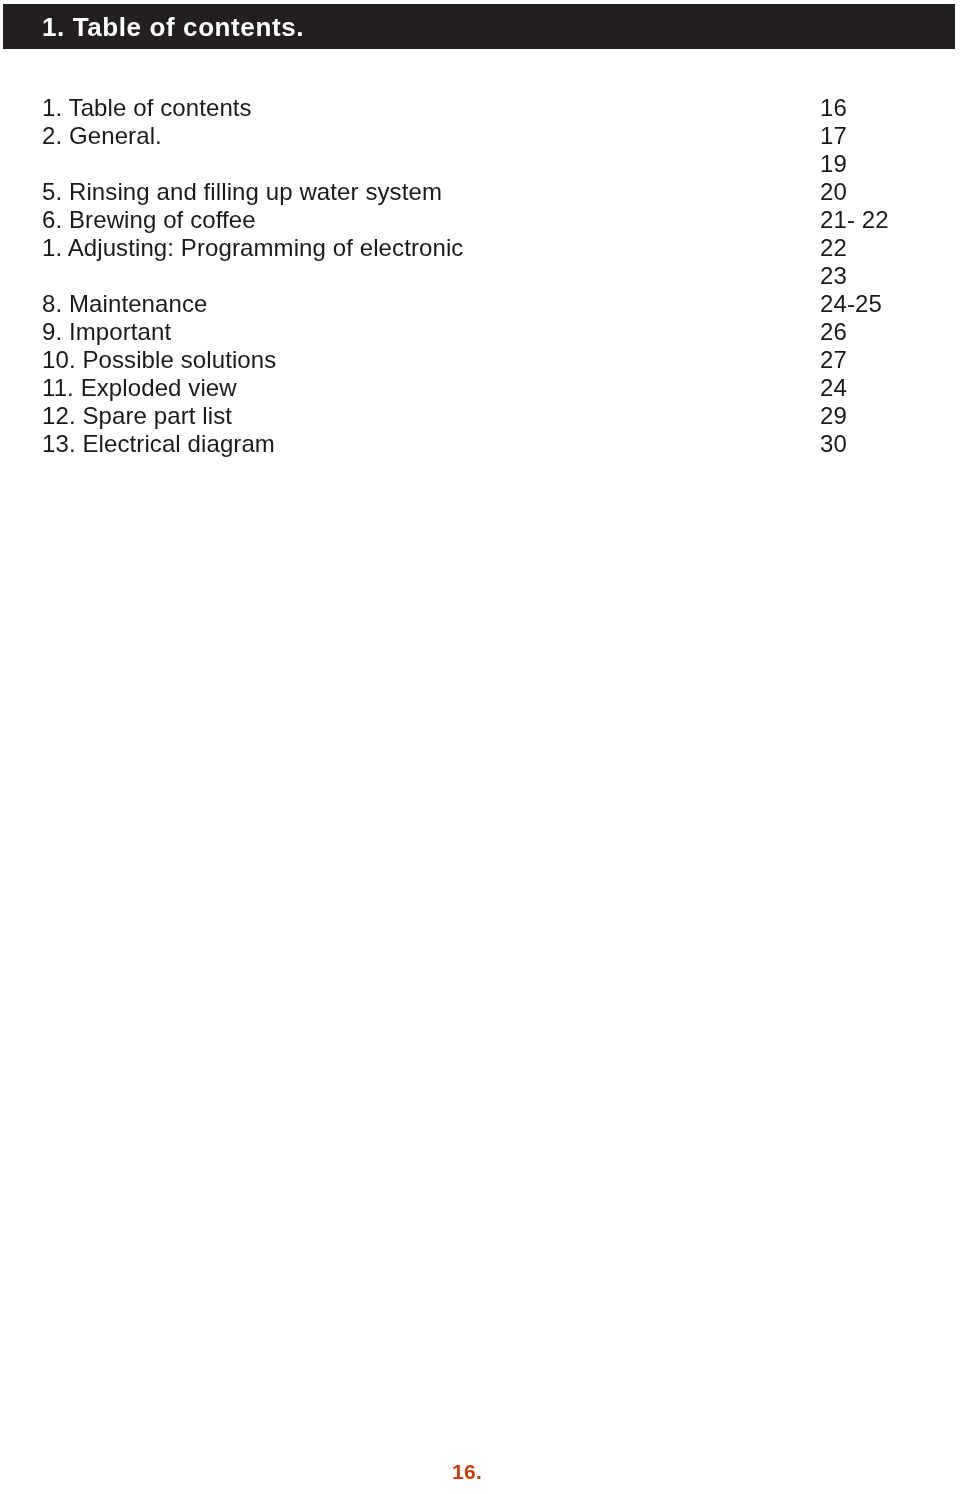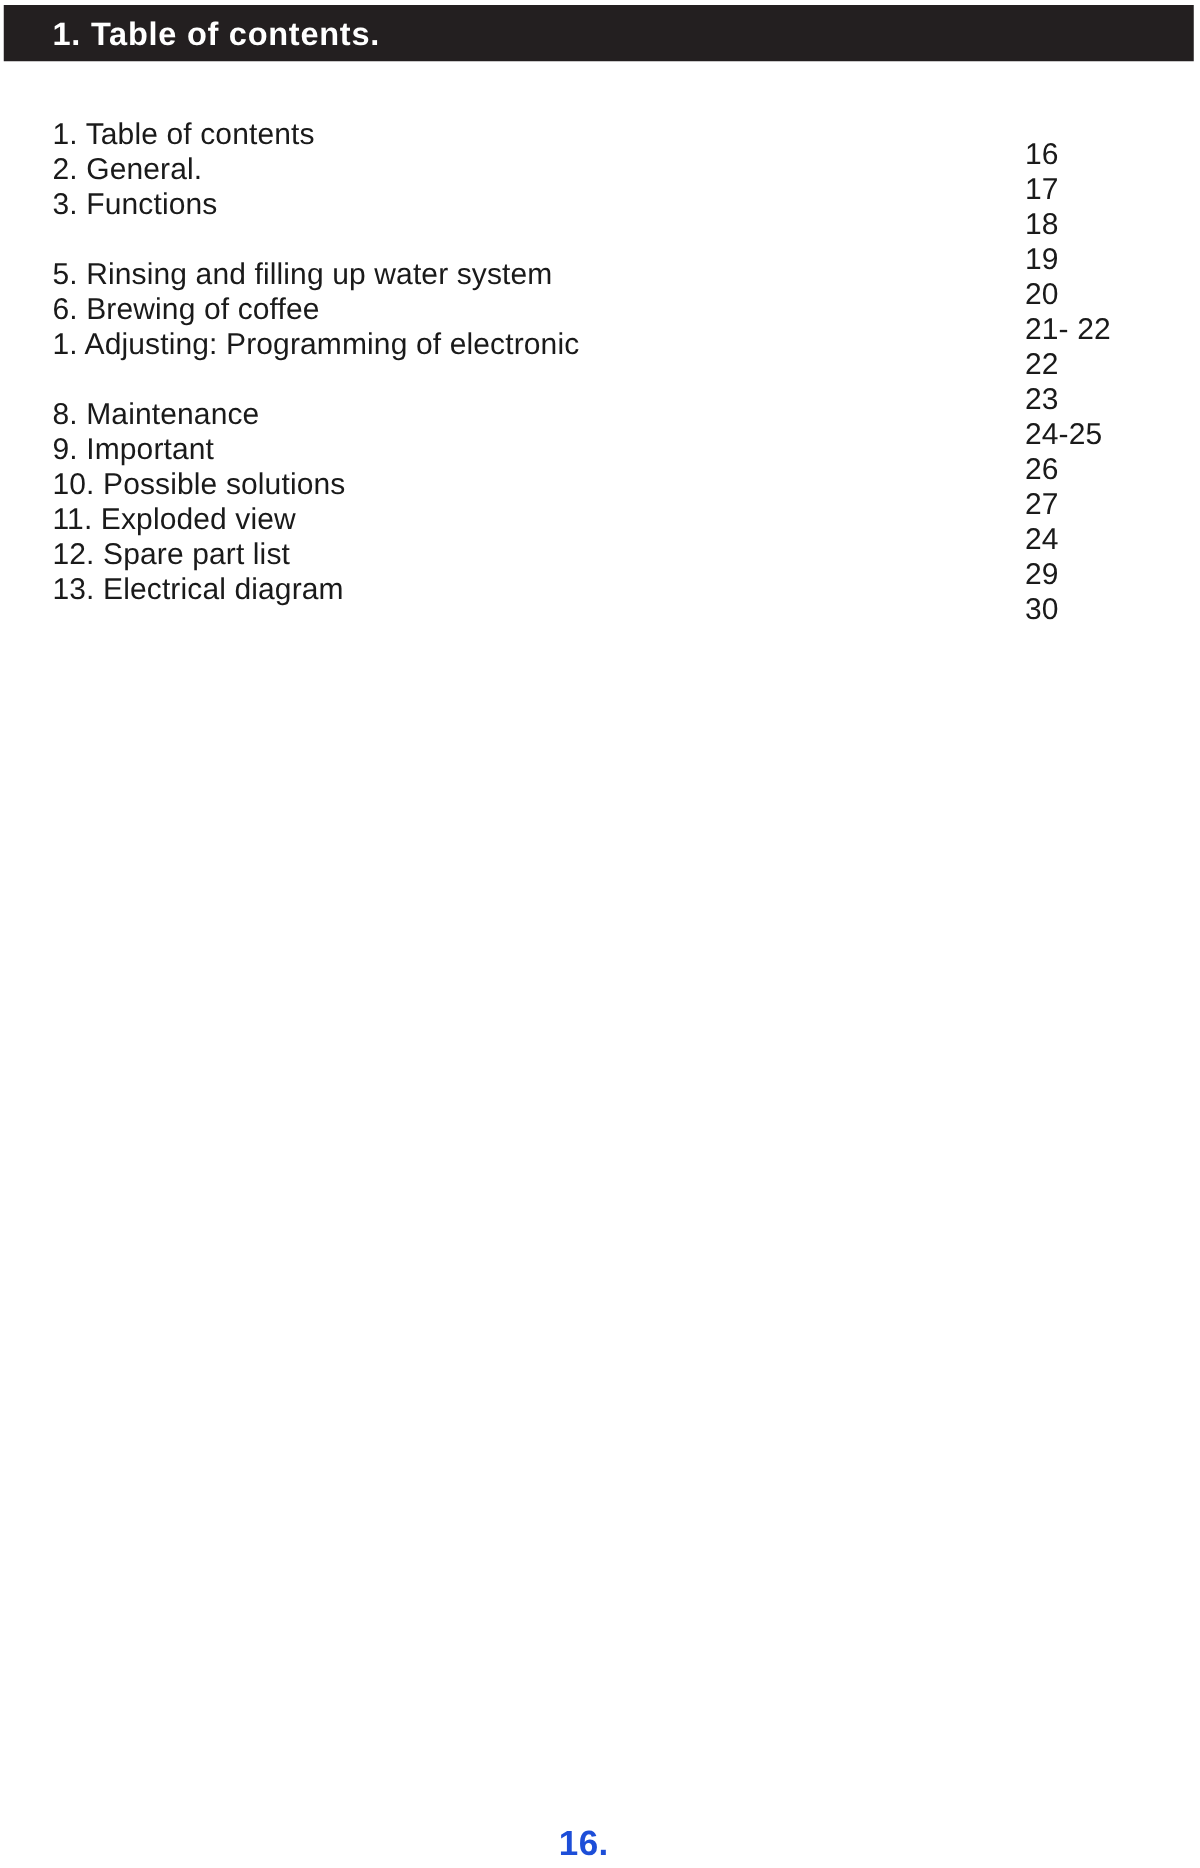--- a/index.html
+++ b/index.html
@@ -68,40 +68,40 @@
     position: absolute;
     left: 42px;
     top: 0;
     line-height: 28px;
     font-size: 24px;
     letter-spacing: 0.1px;
   }
   .toc-page {
     position: absolute;
     left: 820px;
-    top: 16px;
+    top: 0;
     line-height: 28px;
     font-size: 24px;
     letter-spacing: 0.1px;
   }
 
   
   .footer {
     position: absolute;
     left: 0;
     top: 1461px;
     width: 960px;
     text-align: center;
     padding-right: 26px;
     box-sizing: border-box;
   }
   .footer-page-number {
-    font-size: 28px;
+    font-size: 21px;
     font-weight: bold;
-    color: #1d4ed8;
+    color: #c2410c;
     line-height: 1;
     letter-spacing: 0.3px;
   }
 </style>
 </head>
 <body style="color: rgb(26, 26, 26);">
 
 <div class="page" style="background: rgb(255, 255, 255);">
 
   <div class="chapter-bar" style="background: rgb(35, 31, 32);">
@@ -109,24 +109,20 @@
   </div>
 
   <div class="toc" id="toc-list">
       <div class="toc-row">
         <span class="toc-entry">1. Table of contents</span>
         <span class="toc-page">16</span>
       </div>
       <div class="toc-row">
         <span class="toc-entry">2. General.</span>
         <span class="toc-page">17</span>
-      </div>
-      <div class="toc-row">
-        <span class="toc-entry">3. Functions</span>
-        <span class="toc-page">18</span>
       </div>
       <div class="toc-row">
         <span class="toc-page">19</span>
       </div>
       <div class="toc-row">
         <span class="toc-entry">5. Rinsing and filling up water system</span>
         <span class="toc-page">20</span>
       </div>
       <div class="toc-row">
         <span class="toc-entry">6. Brewing of coffee</span>

